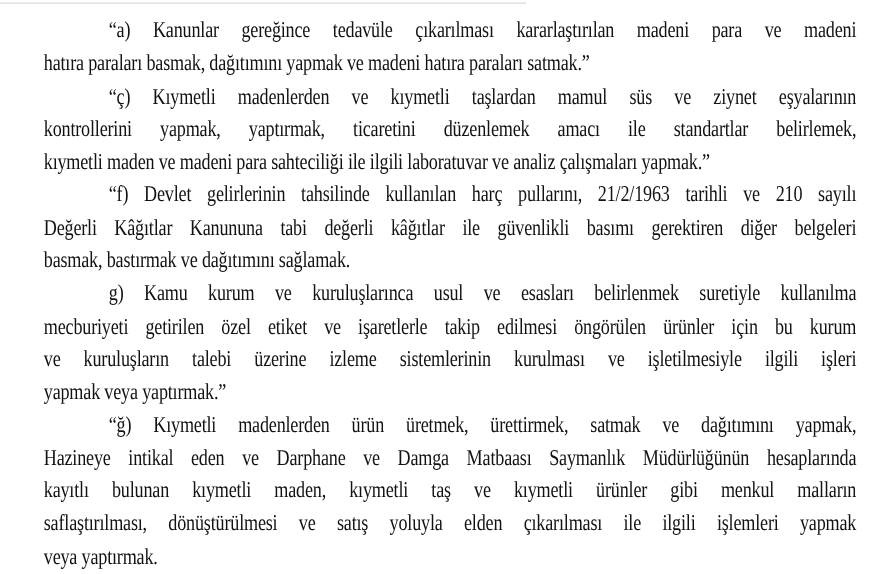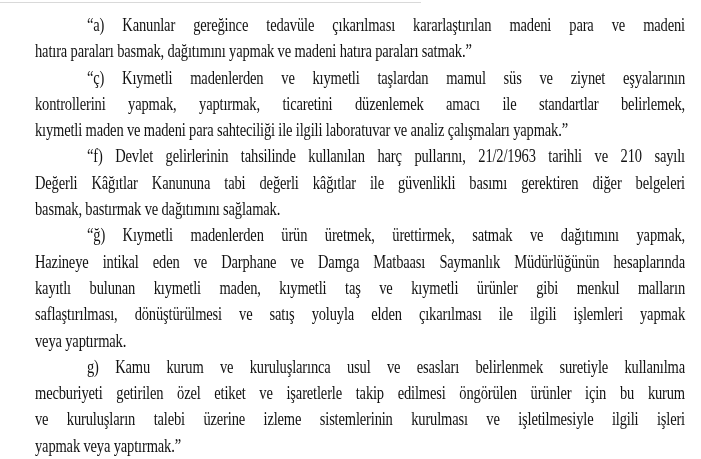--- a/index.html
+++ b/index.html
@@ -65,26 +65,26 @@
         <div class="line indent just">“ç) Kıymetli madenlerden ve kıymetli taşlardan mamul süs ve ziynet eşyalarının</div>
         <div class="line just">kontrollerini yapmak, yaptırmak, ticaretini düzenlemek amacı ile standartlar belirlemek,</div>
         <div class="line final">kıymetli maden ve madeni para sahteciliği ile ilgili laboratuvar ve analiz çalışmaları yapmak.”</div>
       </div>
       <div class="paragraph">
         <div class="line indent just">“f) Devlet gelirlerinin tahsilinde kullanılan harç pullarını, 21/2/1963 tarihli ve 210 sayılı</div>
         <div class="line just">Değerli Kâğıtlar Kanununa tabi değerli kâğıtlar ile güvenlikli basımı gerektiren diğer belgeleri</div>
         <div class="line final">basmak, bastırmak ve dağıtımını sağlamak.</div>
       </div>
       <div class="paragraph">
+        <div class="line indent just">g) Kamu kurum ve kuruluşlarınca usul ve esasları belirlenmek suretiyle kullanılma</div>
+        <div class="line just">mecburiyeti getirilen özel etiket ve işaretlerle takip edilmesi öngörülen ürünler için bu kurum</div>
+        <div class="line just">ve kuruluşların talebi üzerine izleme sistemlerinin kurulması ve işletilmesiyle ilgili işleri</div>
+        <div class="line final">yapmak veya yaptırmak.”</div>
+      </div>
+      <div class="paragraph">
         <div class="line indent just">“ğ) Kıymetli madenlerden ürün üretmek, ürettirmek, satmak ve dağıtımını yapmak,</div>
         <div class="line just">Hazineye intikal eden ve Darphane ve Damga Matbaası Saymanlık Müdürlüğünün hesaplarında</div>
         <div class="line just">kayıtlı bulunan kıymetli maden, kıymetli taş ve kıymetli ürünler gibi menkul malların</div>
         <div class="line just">saflaştırılması, dönüştürülmesi ve satış yoluyla elden çıkarılması ile ilgili işlemleri yapmak</div>
         <div class="line final">veya yaptırmak.</div>
       </div>
-      <div class="paragraph">
-        <div class="line indent just">g) Kamu kurum ve kuruluşlarınca usul ve esasları belirlenmek suretiyle kullanılma</div>
-        <div class="line just">mecburiyeti getirilen özel etiket ve işaretlerle takip edilmesi öngörülen ürünler için bu kurum</div>
-        <div class="line just">ve kuruluşların talebi üzerine izleme sistemlerinin kurulması ve işletilmesiyle ilgili işleri</div>
-        <div class="line final">yapmak veya yaptırmak.”</div>
-      </div>
     </div>
 </div>
 
 </body></html>

